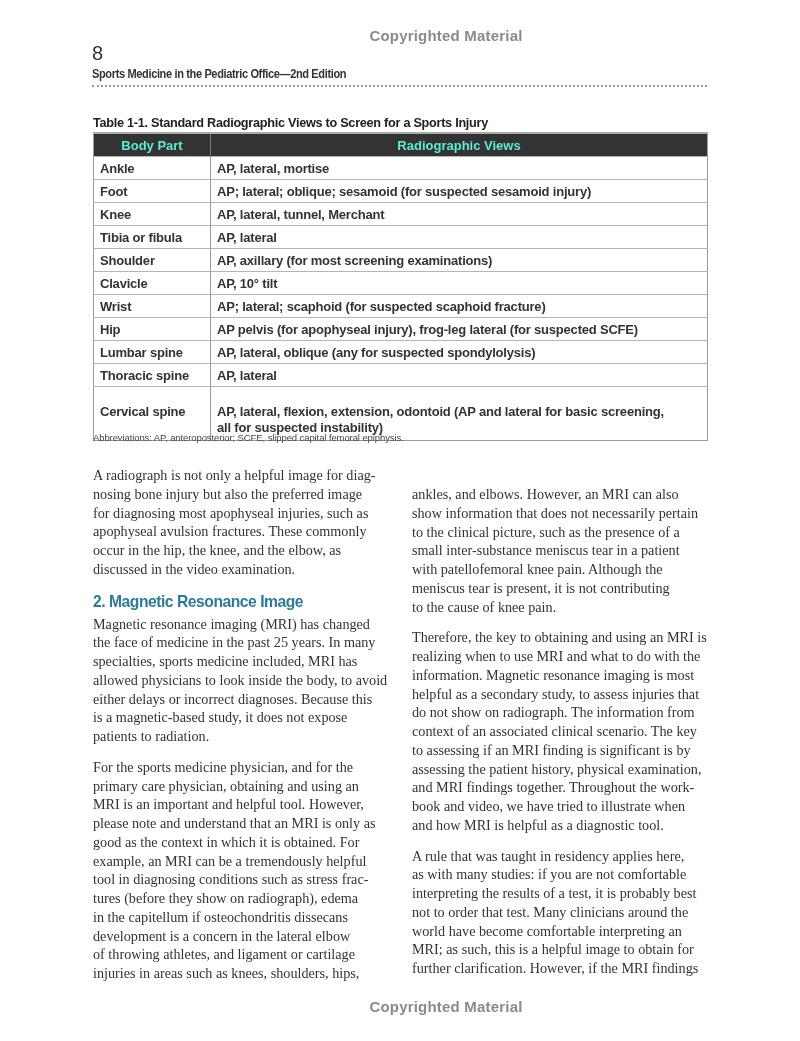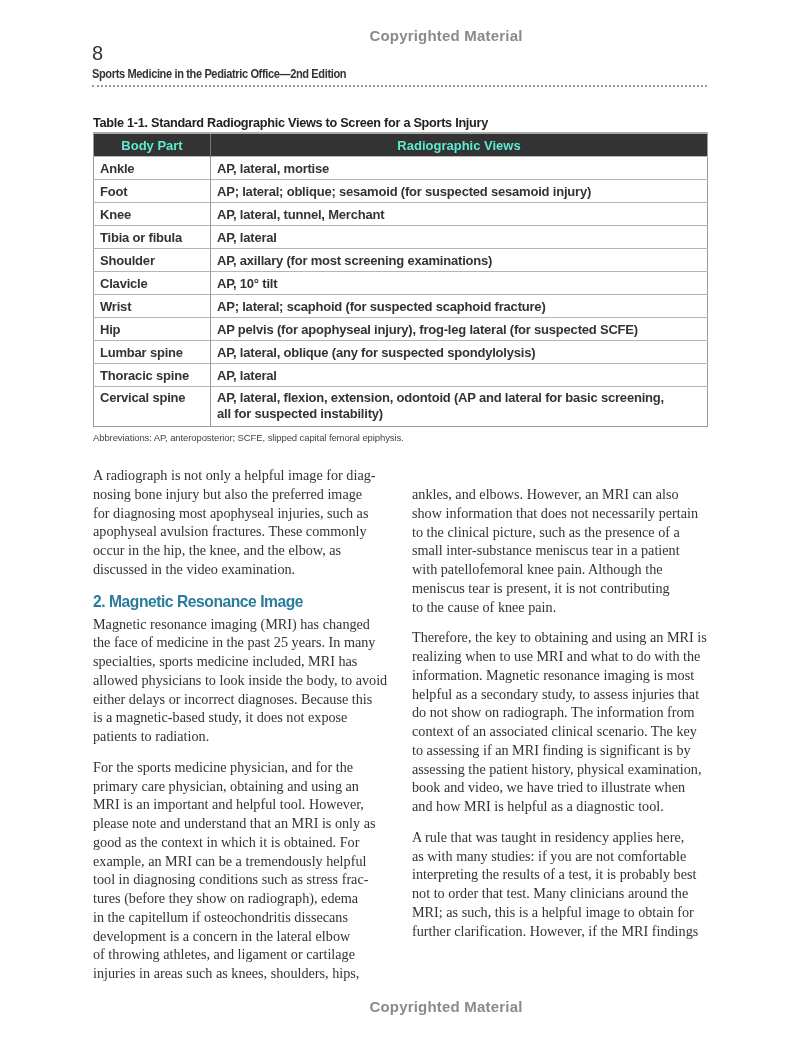--- a/index.html
+++ b/index.html
@@ -38,21 +38,21 @@
   table.views th {
     background: #333333; color: #5eead4; font-weight: bold; height: 22px;
     padding: 0; text-align: center; font-size: 13px;
   }
   table.views th.c1 { border-right: 1px solid #777; }
   table.views td {
     height: 22px; padding: 0 0 0 6px; border-top: 1px solid #b5b5b5;
     vertical-align: middle; font-weight: bold; color: #333; letter-spacing: -0.2px;
   }
   table.views td.c1 { width: 110px; border-right: 1px solid #9a9a9a; }
-  table.views tr.tall td { height: 36px; vertical-align: top; padding-top: 3px; line-height: 16px; }
+  table.views tr.tall td { height: 36px; vertical-align: top; padding-top: 17px; line-height: 16px; }
   .abbrev {
     position: absolute; left: 93px; top: 432px;
     font-family: "Liberation Sans", sans-serif; font-size: 9.5px; color: #444;
     letter-spacing: -0.1px;
   }
   .col {
     position: absolute; top: 466px; width: 296px;
     font-family: "Liberation Serif", serif; font-size: 14.2px; line-height: 18.75px;
     color: #333;
   }
@@ -184,26 +184,28 @@
   </p>
   <p>
     <span class="line">Therefore, the key to obtaining and using an MRI is</span>
     <span class="line">realizing when to use MRI and what to do with the</span>
     <span class="line">information. Magnetic resonance imaging is most</span>
     <span class="line">helpful as a secondary study, to assess injuries that</span>
     <span class="line">do not show on radiograph. The information from</span>
     <span class="line">context of an associated clinical scenario. The key</span>
     <span class="line">to assessing if an MRI finding is significant is by</span>
     <span class="line">assessing the patient history, physical examination,</span>
+    <span class="line">and MRI findings together. Throughout the work-</span>
     <span class="line">book and video, we have tried to illustrate when</span>
     <span class="line">and how MRI is helpful as a diagnostic tool.</span>
   </p>
   <p>
     <span class="line">A rule that was taught in residency applies here,</span>
     <span class="line">as with many studies: if you are not comfortable</span>
     <span class="line">interpreting the results of a test, it is probably best</span>
     <span class="line">not to order that test. Many clinicians around the</span>
+    <span class="line">world have become comfortable interpreting an</span>
     <span class="line">MRI; as such, this is a helpful image to obtain for</span>
     <span class="line">further clarification. However, if the MRI findings</span>
   </p>
 </div>
 
 <div class="watermark wm-bottom">Copyrighted Material</div>
 
 </body></html>

